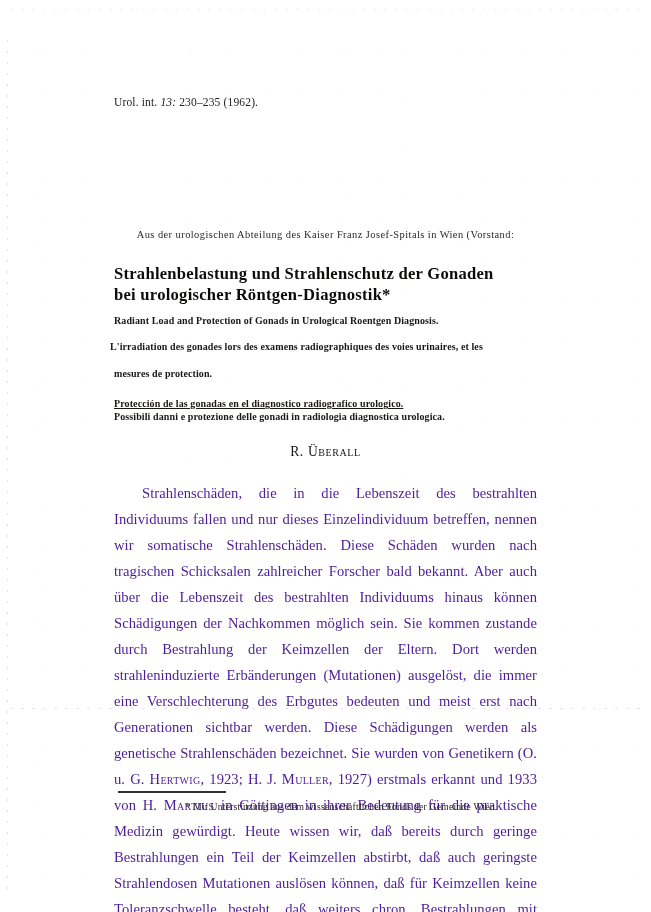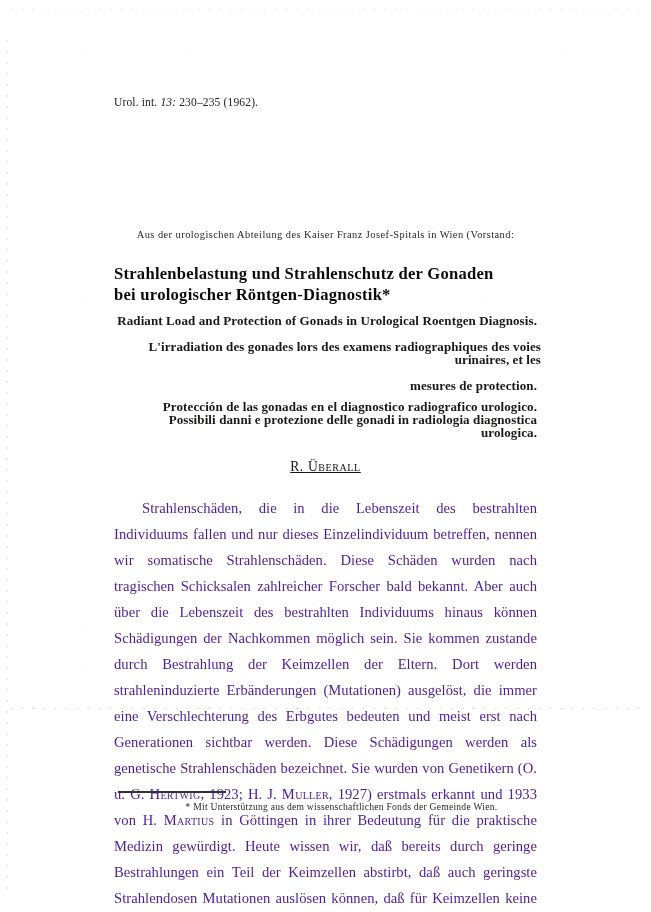--- a/index.html
+++ b/index.html
@@ -108,39 +108,38 @@
     line-height: 21px;
     letter-spacing: 0.25px;
     color: #0d0c0b;
   }
   .title-line2 {
     display: block;
   }
 
   .subtitles {
     margin-top: 10px;
-    text-align: right;
-    font-size: 13px;
+    text-align: left;
+    font-size: 10px;
     font-weight: bold;
     line-height: 12.6px;
     letter-spacing: 0.1px;
     color: #1a1816;
   }
   .subtitle-en { margin-bottom: 0.5px; }
   .subtitle-fr { margin: 14px -4px; }
-  .subtitle-es { margin-top: 8px; }
+  .subtitle-es { margin-top: 18px; text-decoration: underline; }
   .subtitle-it { margin-top: 0.5px; }
 
   .author {
     margin-top: 20px;
     text-align: center;
     font-size: 13.6px;
     letter-spacing: 0.6px;
     color: #161412;
-    text-decoration: underline;
   }
   .author .sc {
     font-variant: small-caps;
   }
 
   .body-text {
     margin-top: 20px;
     font-size: 14.6px;
     line-height: 26px;
     text-align: justify;

